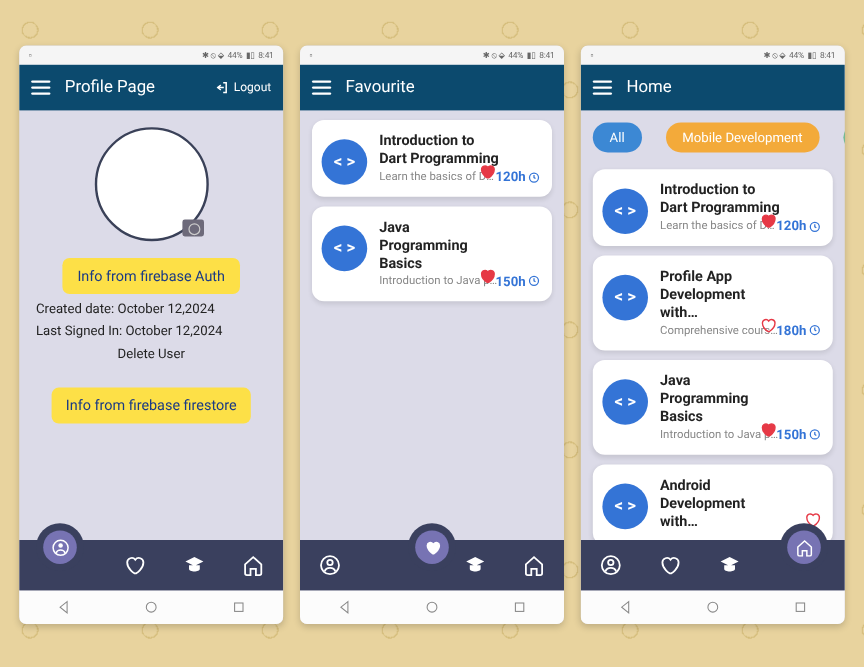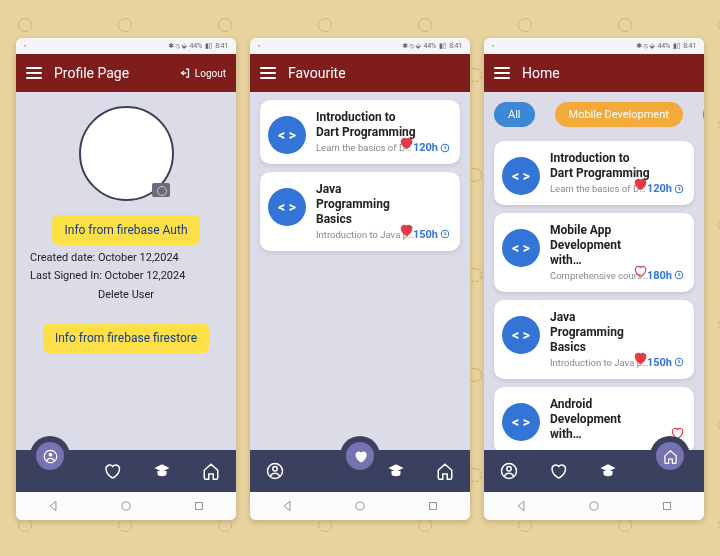--- a/index.html
+++ b/index.html
@@ -35,21 +35,21 @@
     align-items: center;
     justify-content: space-between;
     padding: 0 8px;
     font-size: 7px;
     color: #666;
   }
   .status-left { display:flex; align-items:center; gap:4px; }
   .status-right { display:flex; align-items:center; gap:3px; letter-spacing:-0.2px; }
   .app-bar {
     height: 38px;
-    background: #7f1d1d;
+    background: #0c4a6e;
     display: flex;
     align-items: center;
     padding: 0 10px;
     color: #fff;
     gap: 12px;
   }
   .hamburger {
     width: 16px; height: 12px;
     display:flex; flex-direction:column; justify-content:space-between;
   }
@@ -379,21 +379,21 @@
               </svg></div>
       <div class="hours">120h <svg class="clock" viewBox="0 0 24 24" fill="none" stroke="#3474d6" stroke-width="2.5">
                 <circle cx="12" cy="12" r="9"></circle>
                 <path d="M12 7v5l3 2"></path>
               </svg></div>
     </div>
   </div>
         <div class="card">
     <div class="card-icon">&lt;&nbsp;&gt;</div>
     <div class="card-body">
-      <div class="card-title">Mobile App Development with…</div>
+      <div class="card-title">Profile App Development with…</div>
       <div class="card-desc">Comprehensive course on how to build mobile …</div>
     </div>
     <div class="card-right">
       <div><svg class="heart" viewBox="0 0 24 24" fill="none" stroke="#e63946" stroke-width="2">
                 <path d="M12 21s-8-5-8-12a5 5 0 019-3 5 5 0 019 3c0 7-8 12-8 12z"></path>
               </svg></div>
       <div class="hours">180h <svg class="clock" viewBox="0 0 24 24" fill="none" stroke="#3474d6" stroke-width="2.5">
                 <circle cx="12" cy="12" r="9"></circle>
                 <path d="M12 7v5l3 2"></path>
               </svg></div>

